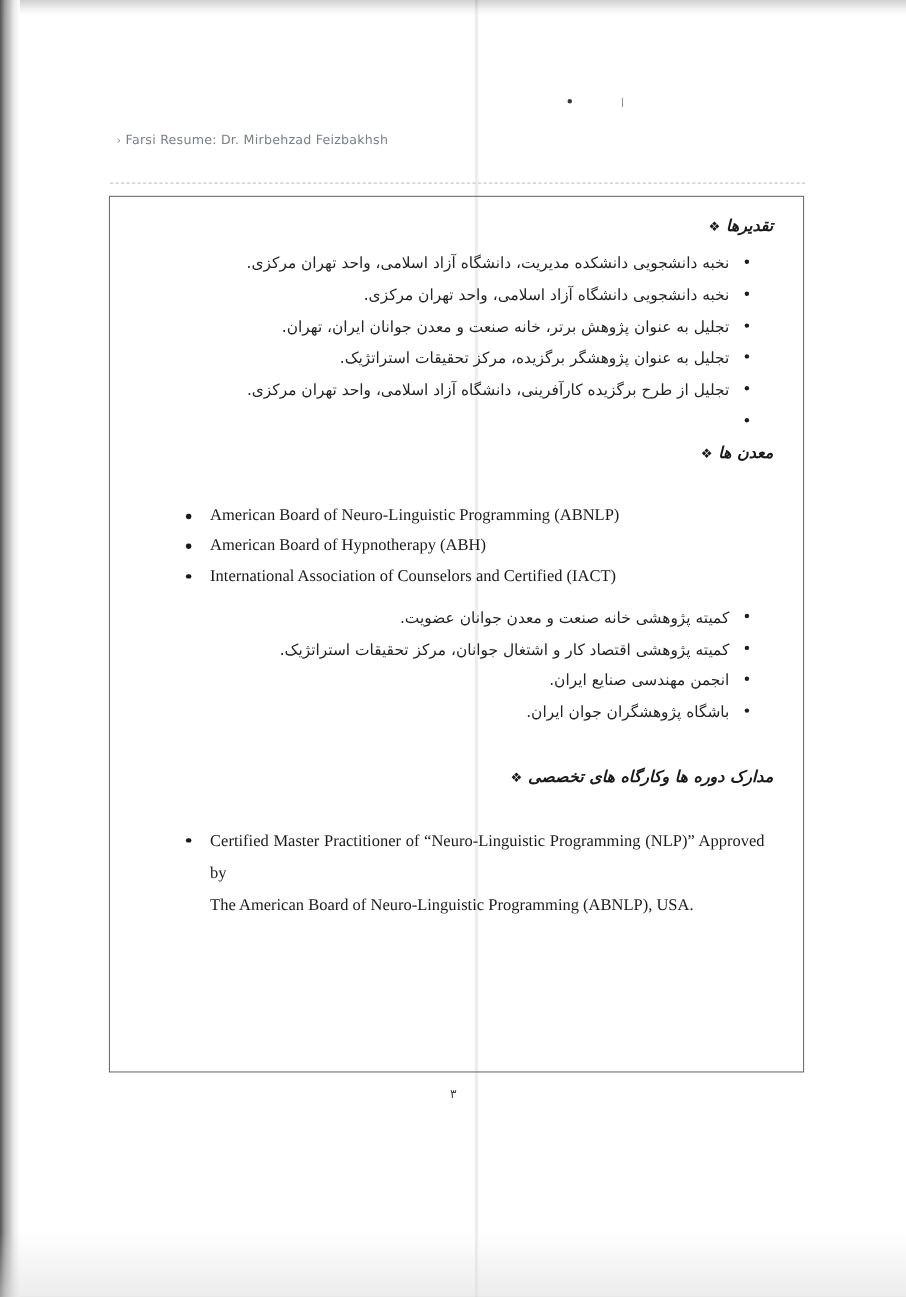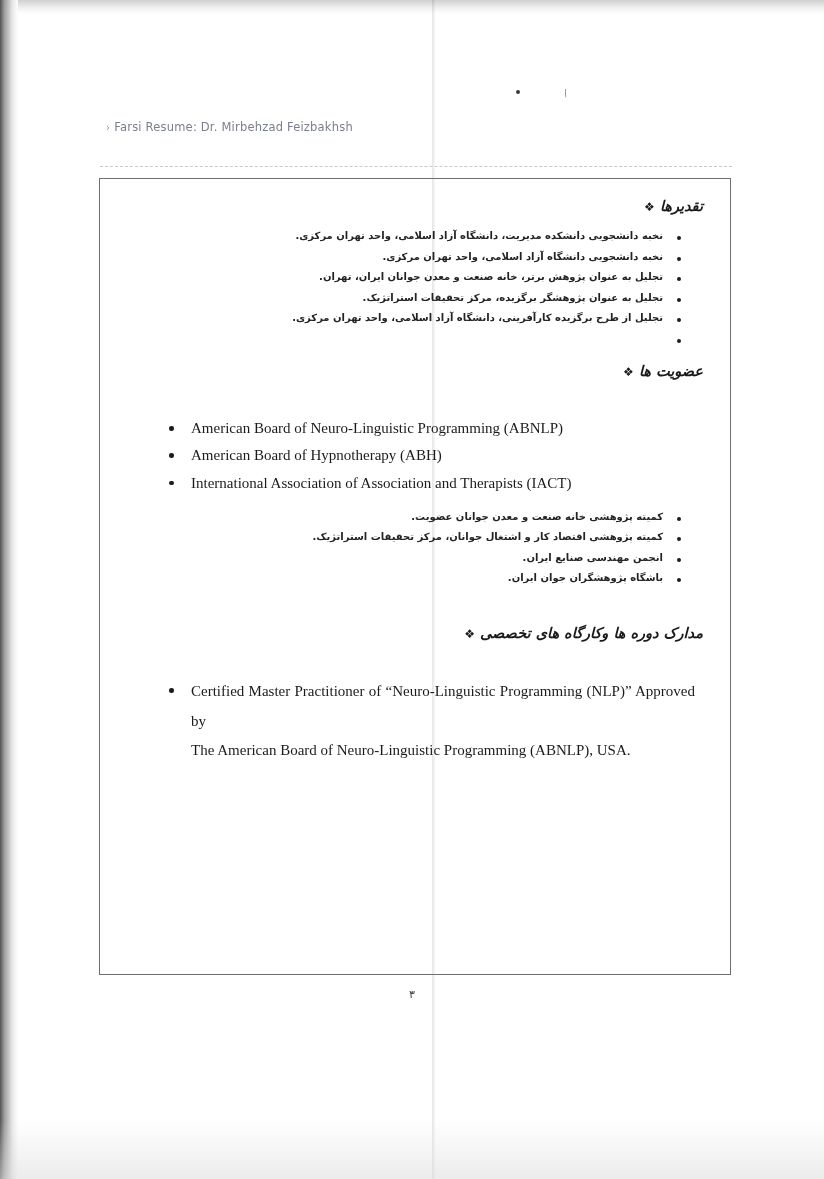--- a/index.html
+++ b/index.html
@@ -138,26 +138,25 @@
   ul.rtl-list {
     direction: rtl;
     list-style: none;
     margin: 10px 0 0 0;
     padding: 0 18px 0 0;
   }
   ul.rtl-list li {
     position: relative;
     text-align: right;
     font-family: "DejaVu Sans", sans-serif;
-    font-size: 10px;
+    font-size: 14px;
     color: #232323;
     line-height: 2.05;
     padding-right: 22px;
     white-space: nowrap;
-    font-weight: bold;
   }
   ul.rtl-list li::before {
     content: "";
     position: absolute;
     right: 4px;
     top: 10px;
     width: 4px; height: 4px;
     background: #1d1d1d;
     border-radius: 50%;
   }
@@ -250,30 +249,30 @@
         <li>تجلیل به عنوان پژوهشگر برگزیده، مرکز تحقیقات استراتژیک.</li>
         <li>تجلیل از طرح برگزیده کارآفرینی، دانشگاه آزاد اسلامی، واحد تهران مرکزی.</li>
         <li class="empty"></li>
       </ul>
     </div>
 
     <div class="gap-sm"></div>
 
     <div>
       <div class="rtl-head">
-        <span>عضویت ها</span>
+        <span>معدن ها</span>
         <span class="bullet-mark">❖</span>
       </div>
 
       <div class="gap-md"></div>
 
       <ul class="ltr-list">
         <li>American Board of Neuro-Linguistic Programming (ABNLP)</li>
         <li>American Board of Hypnotherapy (ABH)</li>
-        <li>International Association of Association and Therapists (IACT)</li>
+        <li>International Association of Counselors and Certified (IACT)</li>
       </ul>
 
       <ul class="rtl-list">
         <li>کمیته پژوهشی خانه صنعت و معدن جوانان عضویت.</li>
         <li>کمیته پژوهشی اقتصاد کار و اشتغال جوانان، مرکز تحقیقات استراتژیک.</li>
         <li>انجمن مهندسی صنایع ایران.</li>
         <li>باشگاه پژوهشگران جوان ایران.</li>
       </ul>
     </div>
 

